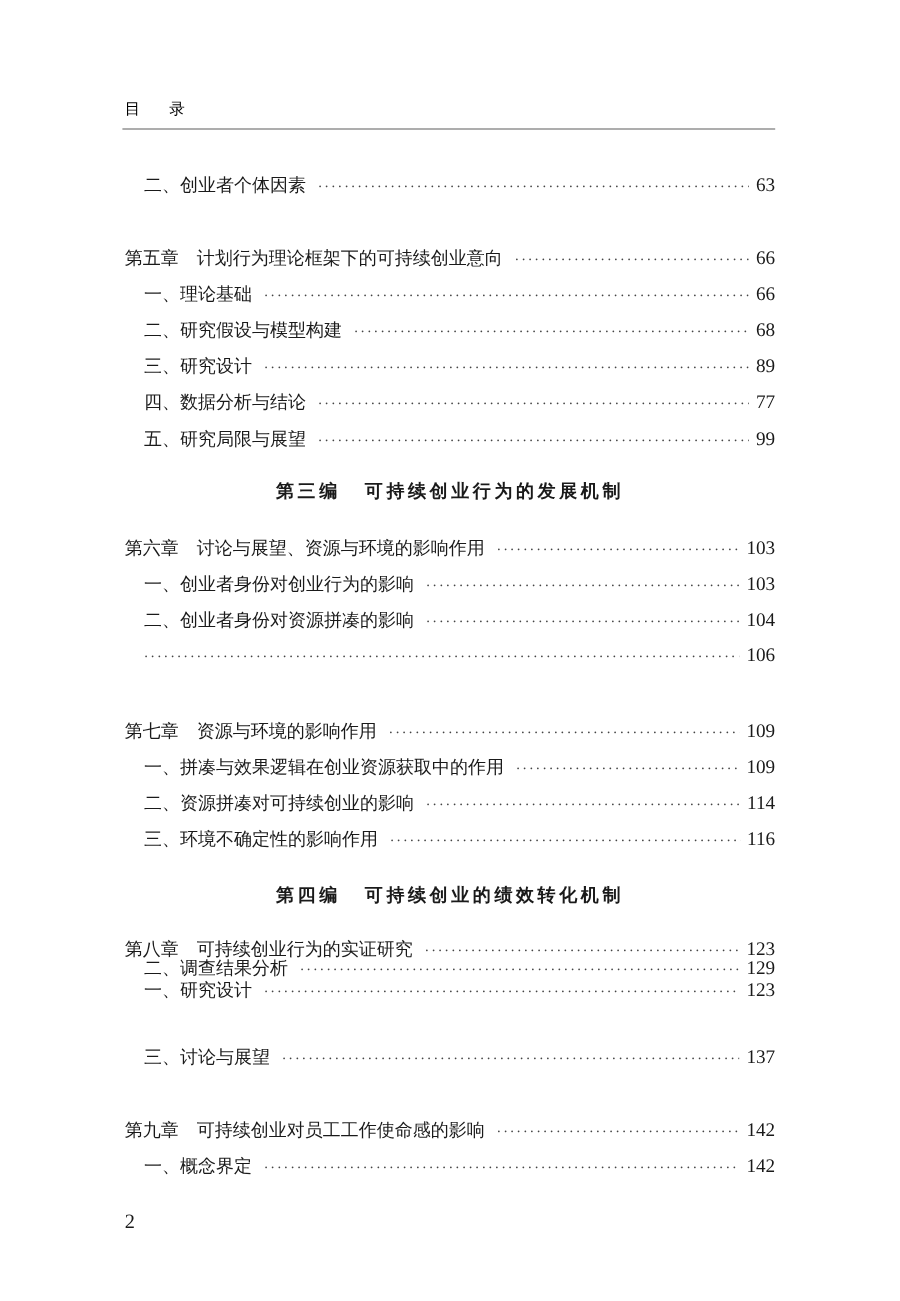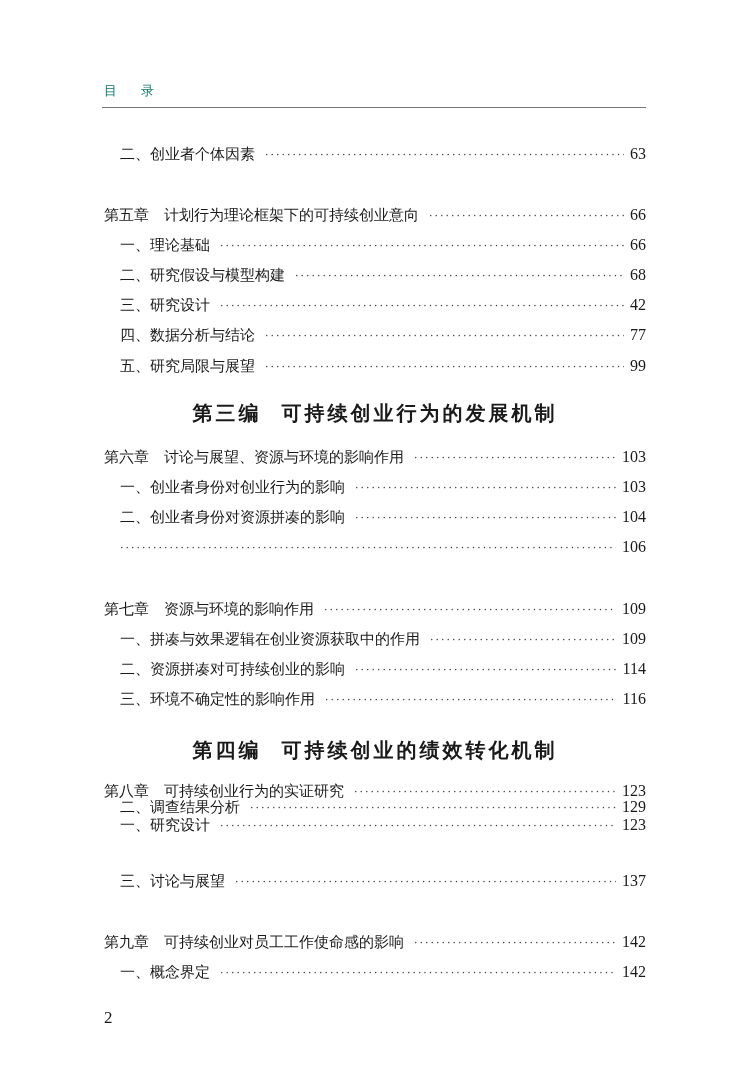--- a/index.html
+++ b/index.html
@@ -1,30 +1,30 @@
 <!DOCTYPE html>
 <html><head>
 <meta charset="utf-8">
 <style>
   html, body { margin: 0; padding: 0; background: #ffffff; }
   body { width: 750px; height: 1084px; position: relative; overflow: hidden;
          font-family: "DejaVu Serif", "Liberation Serif", serif; color: #1a1a1a; }
-  .header { position: absolute; left: 104px; top: 82px; font-size: 13px; color: #0f766e; letter-spacing: 0; }
+  .header { position: absolute; left: 104px; top: 82px; font-size: 13px; color: #000000; letter-spacing: 0; }
   .header span { display: inline-block; }
   .header .h2 { margin-left: 24px; }
   .rule { position: absolute; left: 102px; top: 107px; width: 544px; height: 1px; background: #777; }
   .toc { position: absolute; left: 104px; width: 542px; }
   .row { position: absolute; left: 0; width: 542px; height: 22px; display: flex; align-items: baseline; font-size: 15px; line-height: 22px; }
   .row .title { white-space: nowrap; flex: 0 0 auto; padding-right: 10px; }
   .row.chapter .title { font-family: "DejaVu Sans", "Liberation Sans", sans-serif; font-weight: normal; }
   .row.section { padding-left: 16px; width: 526px; }
   .row .leader { flex: 1 1 auto; overflow: hidden; white-space: nowrap; color: #444; font-size: 11px; letter-spacing: 2px; }
   .row .leader::before { content: "··································································································································"; }
   .row .page { flex: 0 0 auto; padding-left: 6px; font-family: "Liberation Serif", serif; font-size: 16px; }
-  .part { position: absolute; left: 0; width: 542px; text-align: center; font-size: 20px; letter-spacing: 3px; font-family: "DejaVu Serif", serif; font-weight: bold; }
+  .part { position: absolute; left: 0; width: 542px; text-align: center; font-size: 15px; letter-spacing: 3px; font-family: "DejaVu Serif", serif; font-weight: bold; }
   .part .gap { display: inline-block; width: 20px; }
   .pagenum { position: absolute; left: 104px; top: 1008px; font-size: 17px; font-family: "Liberation Serif", serif; }
 </style>
 </head>
 <body>
 
 <div class="header">
   <span>目</span><span class="h2">录</span>
 </div>
 <div class="rule"></div>
@@ -46,21 +46,21 @@
       <span class="page">66</span>
     </div>
     <div class="row section" style="top: 264px;">
       <span class="title">二、研究假设与模型构建</span>
       <span class="leader"></span>
       <span class="page">68</span>
     </div>
     <div class="row section" style="top: 294px;">
       <span class="title">三、研究设计</span>
       <span class="leader"></span>
-      <span class="page">42</span>
+      <span class="page">89</span>
     </div>
     <div class="row section" style="top: 324px;">
       <span class="title">四、数据分析与结论</span>
       <span class="leader"></span>
       <span class="page">77</span>
     </div>
     <div class="row section" style="top: 355px;">
       <span class="title">五、研究局限与展望</span>
       <span class="leader"></span>
       <span class="page">99</span>

